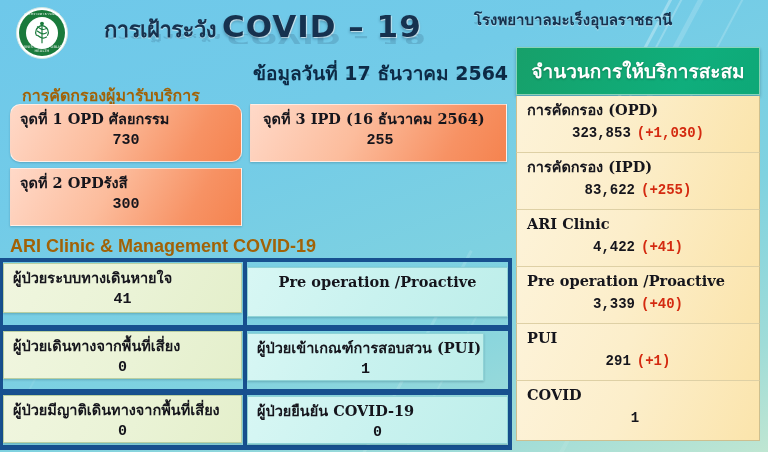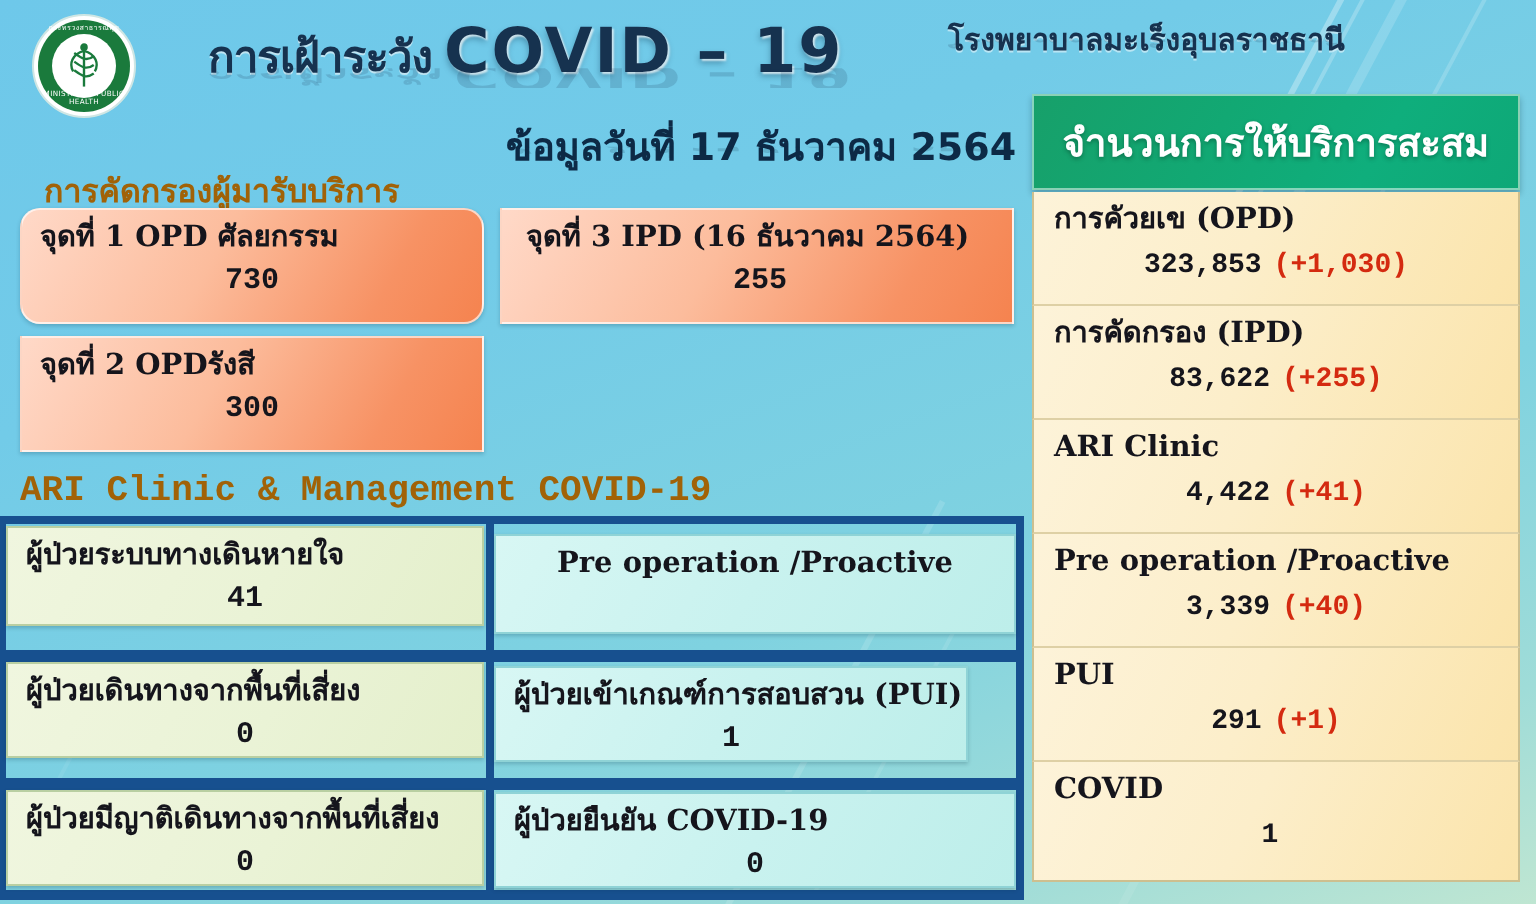--- a/index.html
+++ b/index.html
@@ -161,21 +161,21 @@
 
   
   .section-label {
     position: absolute;
     font-weight: bold;
     color: #a16207;
     white-space: nowrap;
   }
   #label-screening { left: 22px; top: 83px; font-size: 16px; }
   #label-ari       { left: 10px; top: 236px; font-size: 18px;
-                     font-family: Liberation Mono, monospace; text-align: right; }
+                     font-family: Liberation Sans, sans-serif; text-align: right; }
 
   
   .card {
     position: absolute;
     border: 1px solid rgba(255,255,255,.65);
     box-shadow: 0 1px 2px rgba(0,40,60,.22);
     padding: 5px 9px 4px 9px;
     overflow: hidden;
   }
   .card .card-label {
@@ -388,21 +388,21 @@
 <div class="card card-cyan" id="card-confirmed">
   <div class="card-label">ผู้ป่วยยืนยัน COVID-19</div>
   <div class="card-value">0</div>
 </div>
 
 <div id="cumulative-header">
   <div class="hdr-text">จำนวนการให้บริการสะสม</div>
 </div>
 
 <div class="card card-yellow card-right" id="card-cum-opd">
-  <div class="card-label">การคัวยเข (OPD)</div>
+  <div class="card-label">การคัดกรอง (OPD)</div>
   <div class="card-value">
     <span>323,853</span><span class="delta">(+1,030)</span>
   </div>
 </div>
 
 <div class="card card-yellow card-right" id="card-cum-ipd">
   <div class="card-label">การคัดกรอง (IPD)</div>
   <div class="card-value">
     <span>83,622</span><span class="delta">(+255)</span>
   </div>

